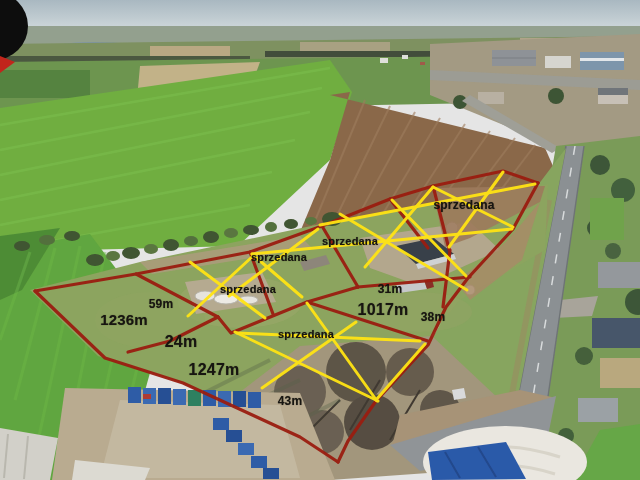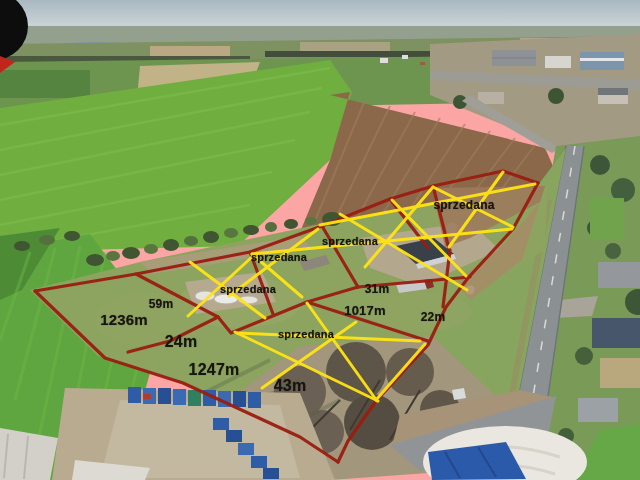--- a/index.html
+++ b/index.html
@@ -1,17 +1,17 @@
 <!DOCTYPE html>
 <html><head>
 <meta charset="utf-8">
 <style>
   html,body{margin:0;padding:0;background:#222;}
   #stage{position:relative;width:640px;height:480px;overflow:hidden;
-         font-family:"Liberation Sans",sans-serif;background:#fca5a5;}
+         font-family:"Liberation Sans",sans-serif;background:#e5e5e5;}
   #stage svg{position:absolute;left:0;top:0;}
   .lbl{position:absolute;transform:translate(-50%,-50%);
        font-weight:700;color:#171511;white-space:nowrap;
        text-shadow:0 0 1px rgba(20,18,10,.55);letter-spacing:.2px;
        font-family:"Liberation Sans",sans-serif;}
 </style>
 </head>
 <body>
 
 <div id="stage">
@@ -261,18 +261,18 @@
 <span class="lbl" style="left:464px;top:205px;font-size:12px">sprzedana</span>
 <span class="lbl" style="left:350px;top:241px;font-size:11px">sprzedana</span>
 <span class="lbl" style="left:279px;top:257px;font-size:11px">sprzedana</span>
 <span class="lbl" style="left:248px;top:289px;font-size:11px">sprzedana</span>
 <span class="lbl" style="left:306px;top:334px;font-size:11px">sprzedana</span>
 
 <span class="lbl" style="left:161px;top:304px;font-size:12px">59m</span>
 <span class="lbl" style="left:124px;top:319px;font-size:15px">1236m</span>
 <span class="lbl" style="left:181px;top:342px;font-size:16px">24m</span>
 <span class="lbl" style="left:214px;top:370px;font-size:16px">1247m</span>
-<span class="lbl" style="left:290px;top:386px;font-size:16px">43m</span>
-<span class="lbl" style="left:377px;top:289px;font-size:12px">31m</span>
-<span class="lbl" style="left:365px;top:310px;font-size:13px">1017m</span>
-<span class="lbl" style="left:433px;top:317px;font-size:12px">22m</span>
+<span class="lbl" style="left:290px;top:401px;font-size:12px">43m</span>
+<span class="lbl" style="left:390px;top:289px;font-size:12px">31m</span>
+<span class="lbl" style="left:383px;top:310px;font-size:16px">1017m</span>
+<span class="lbl" style="left:433px;top:317px;font-size:12px">38m</span>
 
 </div>
 
 </body></html>

